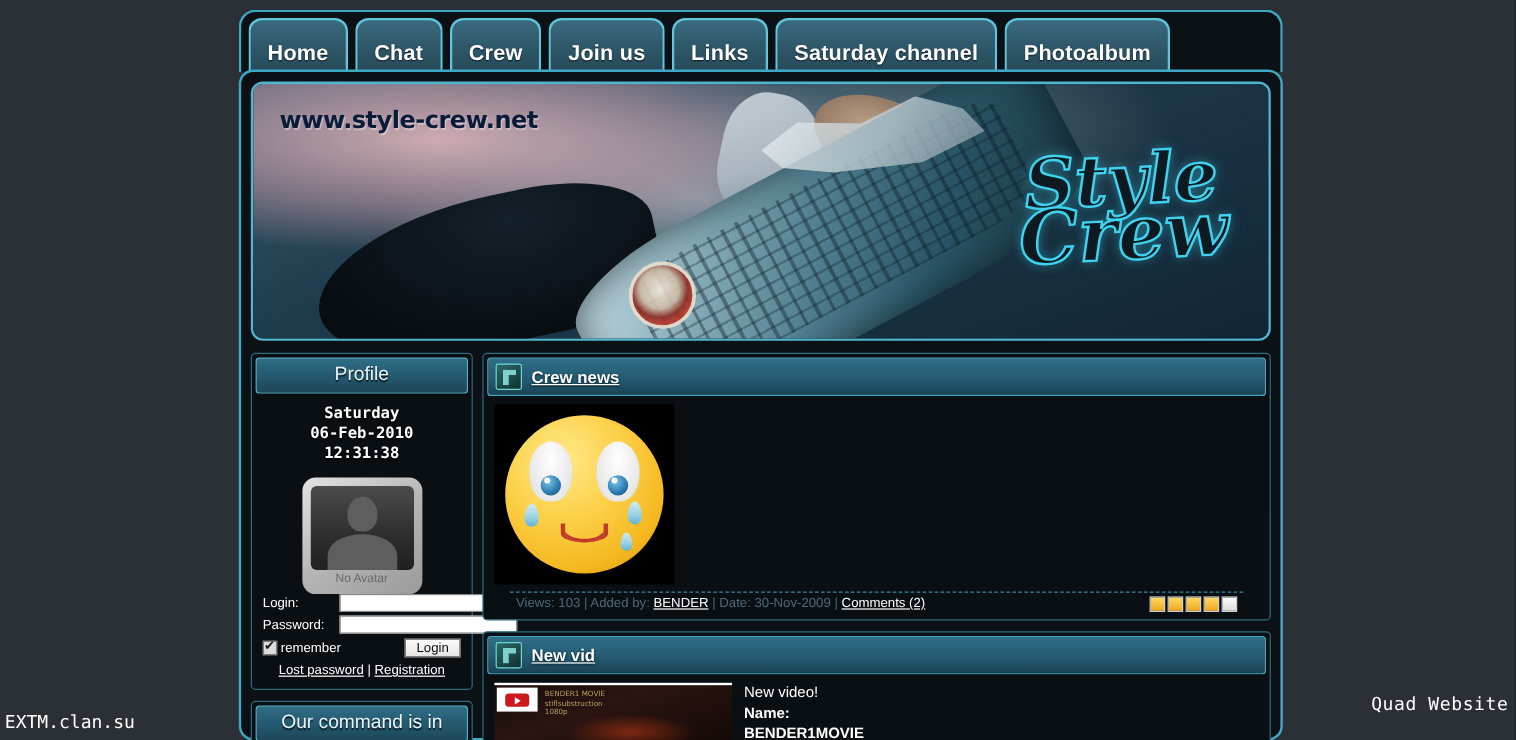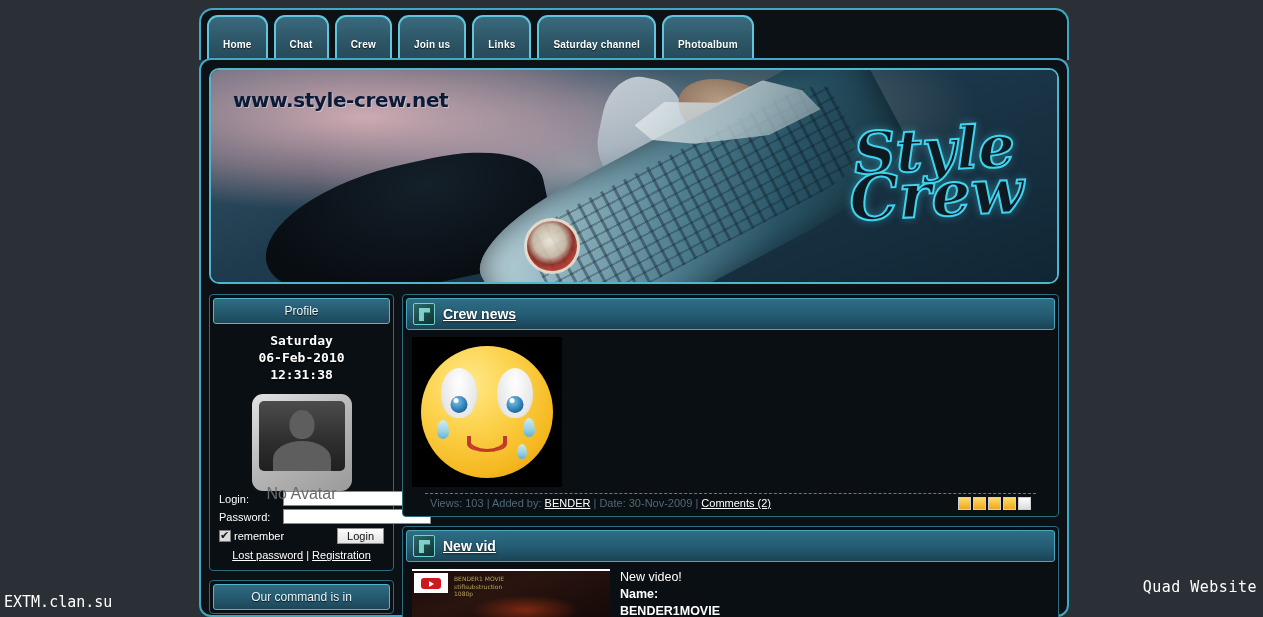--- a/index.html
+++ b/index.html
@@ -30,21 +30,21 @@
     gap: 6px;
   }
   .tab {
     height: 56px;
     padding: 0 14px;
     background: linear-gradient(180deg, #3a6a7e 0%, #2d5667 45%, #23424f 100%);
     border: 2px solid #5fc6dd;
     border-bottom: none;
     border-radius: 11px 11px 0 0;
     color: #ffffff;
-    font-size: 10px;
+    font-size: 18px;
     font-weight: bold;
     font-family: "Liberation Sans", sans-serif;
     display: flex;
     align-items: center;
     justify-content: center;
     white-space: nowrap;
     letter-spacing: 0.2px;
     text-shadow: 0 1px 1px #0a1418;
   }
 
@@ -186,21 +186,21 @@
     border-radius: 4px;
     margin-bottom: 9px;
     background: #0a0f14;
     padding: 3px;
   }
   .block-title {
     background: linear-gradient(180deg, #2f6d84 0%, #255a70 50%, #1c4758 100%);
     border: 1px solid #56b4cc;
     border-radius: 3px;
     color: #e8f6fb;
-    font-size: 12px;
+    font-size: 16px;
     text-align: center;
     padding: 5px 0;
     font-family: "Liberation Sans", sans-serif;
     text-shadow: 0 1px 1px #0a1418;
   }
   .block-body { padding: 8px 6px 6px 6px; }
 
   .clock {
     text-align: center;
     color: #ffffff;
@@ -238,23 +238,23 @@
     position: absolute;
     left: 50%; bottom: -6px;
     transform: translateX(-50%);
     width: 58px; height: 36px;
     border-radius: 50% 50% 0 0;
     background: #5e5e5e;
   }
   .avatar-label {
     text-align: center;
     color: #6a6a6a;
-    font-size: 16px;
-    font-family: "Liberation Sans", sans-serif;
-    padding-top: 14px;
+    font-size: 10px;
+    font-family: "Liberation Sans", sans-serif;
+    padding-top: 2px;
   }
 
   .form { margin-top: 0; }
   .form-row {
     display: flex;
     align-items: center;
     margin-bottom: 3px;
   }
   .form-row label {
     color: #ffffff;

